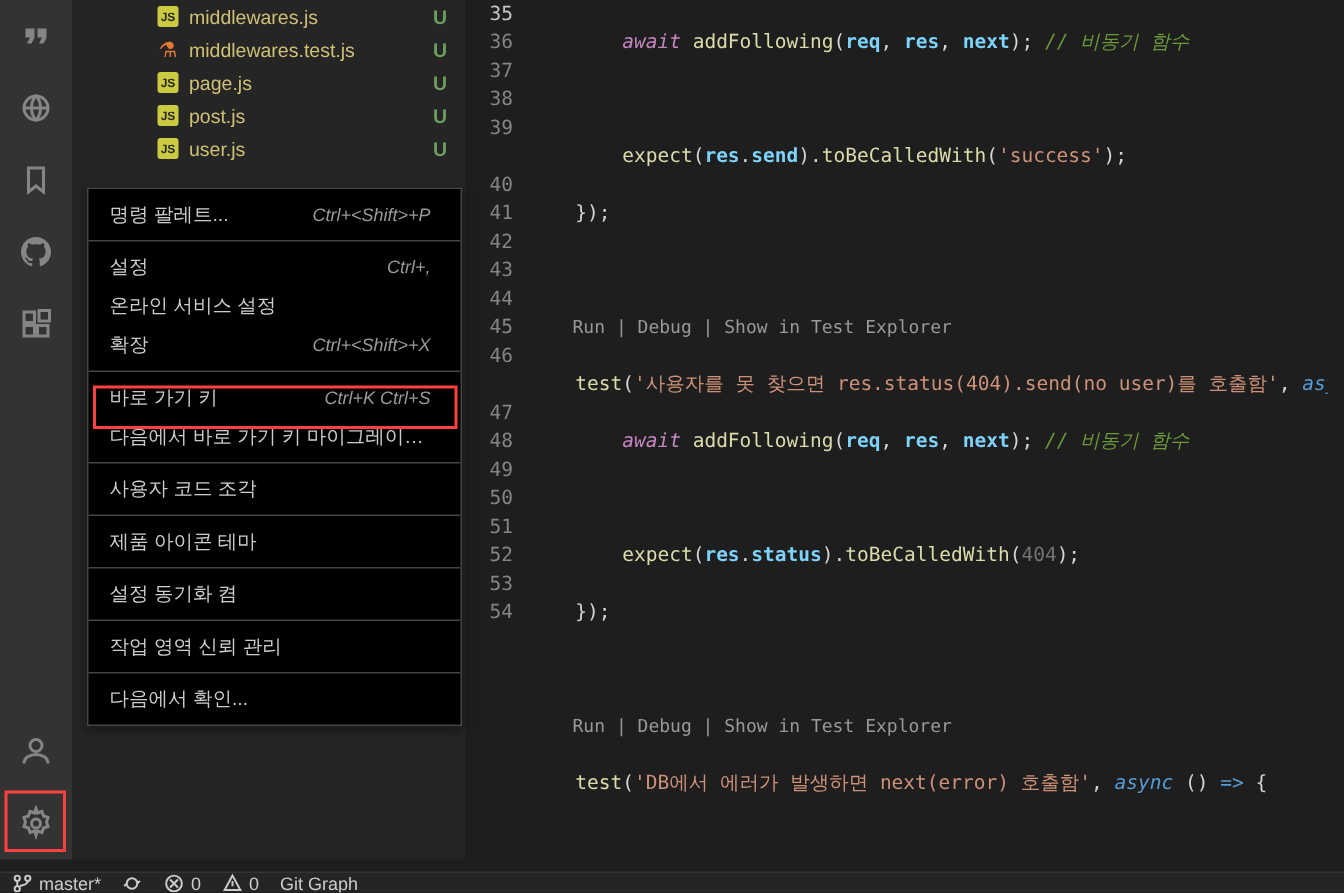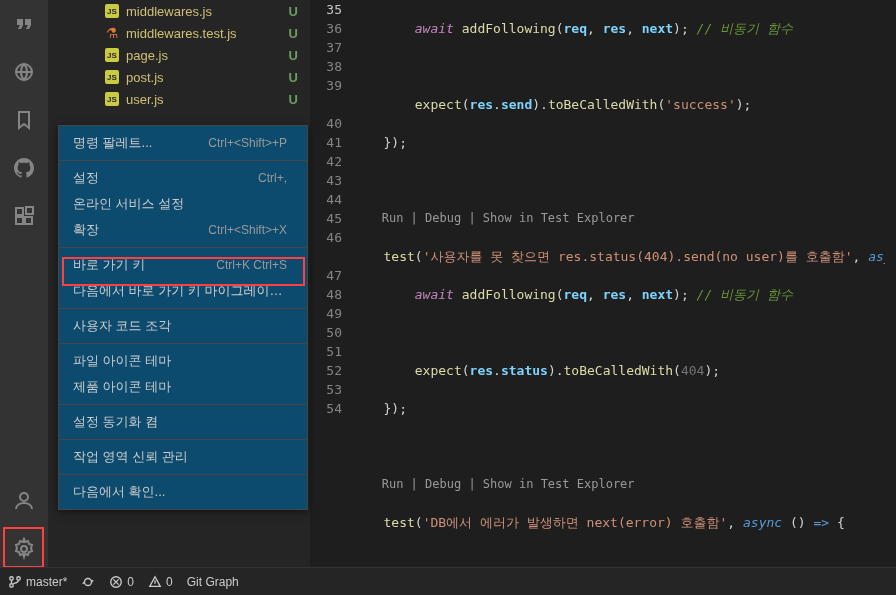--- a/index.html
+++ b/index.html
@@ -10,42 +10,42 @@
 .act-icon { width:48px; height:48px; display:flex; align-items:center; justify-content:center; color:#858585; cursor:pointer; }
 .act-icon svg { width:24px; height:24px; }
 .gear-highlight { position:absolute; left:3px; bottom:27px; width:41px; height:41px; border:2px solid #ff4040; pointer-events:none; }
 .sidebar { position:absolute; left:48px; top:0; width:262px; height:573px; background:#252526; }
 .file-item { display:flex; align-items:center; height:22px; padding-left:56px; padding-right:12px; color:#ccc; cursor:pointer; font-size:13px; }
 .file-item .icon { width:16px; height:16px; margin-right:6px; display:flex; align-items:center; justify-content:center; flex-shrink:0; }
 .file-item .name { flex:1; white-space:nowrap; overflow:hidden; text-overflow:ellipsis; color:#d0c074; }
 .file-item .status { color:#6c9e5f; font-weight:bold; margin-left:6px; }
 .js-icon { background:#cbcb41; color:#292929; font-size:8px; font-weight:bold; width:14px; height:14px; display:flex; align-items:center; justify-content:center; border-radius:2px; }
 .flask-icon { color:#e37933; font-size:14px; }
-.context-menu { position:absolute; left:58px; top:125px; width:250px; background:#0c4a6e; border:1px solid #454545; box-shadow:0 2px 8px rgba(0,0,0,0.5); z-index:100; padding:4px 0; }
+.context-menu { position:absolute; left:58px; top:125px; width:250px; background:#000000; border:1px solid #454545; box-shadow:0 2px 8px rgba(0,0,0,0.5); z-index:100; padding:4px 0; }
 .menu-item { display:flex; align-items:center; justify-content:space-between; height:26px; padding:0 20px 0 14px; color:#ccc; cursor:pointer; font-size:13px; }
-.menu-item .shortcut { color:#999; font-size:12px; margin-left:8px; white-space:nowrap; }
+.menu-item .shortcut { color:#999; font-size:12px; margin-left:8px; white-space:nowrap;font-style:italic; }
 .menu-item .label { white-space:nowrap; overflow:hidden; text-overflow:ellipsis; }
 .menu-sep { height:1px; background:#454545; margin:4px 0; }
 .menu-highlight { position:absolute; left:3px; top:131px; width:243px; height:29px; border:2px solid #ff4040; pointer-events:none; }
 .editor { position:absolute; left:310px; top:0; right:11px; height:573px; background:#1e1e1e; display:flex; }
 .gutter { width:50px; display:flex; flex-direction:column; color:#858585; font-family:"Consolas",monospace; font-size:13px; text-align:right; padding-top:0; }
 .gutter .ln { height:19px; line-height:19px; padding-right:18px; }
 .gutter .ln.current { color:#c6c6c6; }
 .code { flex:1; font-family:"Consolas",monospace; font-size:13px; line-height:19px; white-space:pre; overflow:hidden; color:#d4d4d4; }
 .code .line { height:19px; }
 .code-lens { color:#999; font-size:12px; height:19px; line-height:19px; }
 .c-keyword { color:#c586c0; font-style:italic; }
 .c-keyword2 { color:#569cd6; font-style:italic; }
 .c-func { color:#dcdcaa; }
 .c-var { color:#7dd3fc;font-weight:bold; }
 .c-string { color:#ce9178; }
 .c-num { color:#737373;margin-top:47px; }
 .c-comment { color:#6a9937; font-style:italic; }
 .c-arrow { color:#569cd6; }
-.statusbar { position:absolute; left:0; right:0; bottom:0; height:28px; background:#252526; display:flex; align-items:center; color:#ccc; font-size:12px; padding:0 8px; border-top:1px solid #333; }
+.statusbar { position:absolute; left:0; right:0; bottom:0; height:14px; background:#252526; display:flex; align-items:center; color:#ccc; font-size:12px; padding:0 8px; border-top:1px solid #333; }
 .sb-item { display:flex; align-items:center; margin-right:14px; cursor:pointer; gap:4px; }
 .sb-item svg { width:14px; height:14px; }
 </style>
 </head>
 <body>
 
 <div class="activitybar">
   <div class="top">
     <div class="act-icon">
         <svg viewBox="0 0 24 24" fill="currentColor">
@@ -153,23 +153,20 @@
       <span class="shortcut">Ctrl+K Ctrl+S</span>
     </div>
   <div class="menu-item">
       <span class="label">다음에서 바로 가기 키 마이그레이션...</span>
     </div>
   <div class="menu-sep"></div>
   <div class="menu-item">
       <span class="label">사용자 코드 조각</span>
     </div>
   <div class="menu-sep"></div>
-  <div class="menu-item">
-      <span class="label">파일 아이콘 테마</span>
-    </div>
   <div class="menu-item">
       <span class="label">제품 아이콘 테마</span>
     </div>
   <div class="menu-sep"></div>
   <div class="menu-item">
       <span class="label">설정 동기화 켬</span>
     </div>
   <div class="menu-sep"></div>
   <div class="menu-item">
       <span class="label">작업 영역 신뢰 관리</span>

